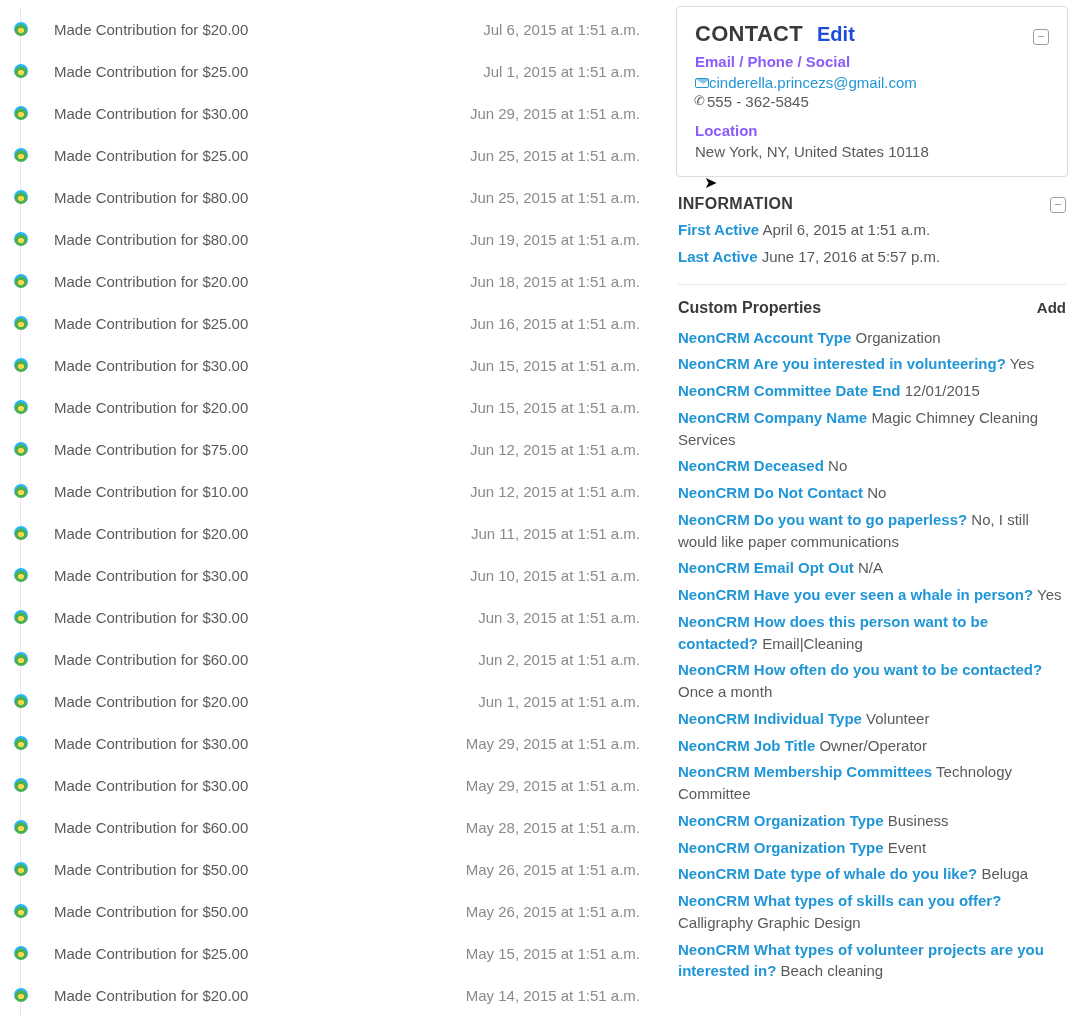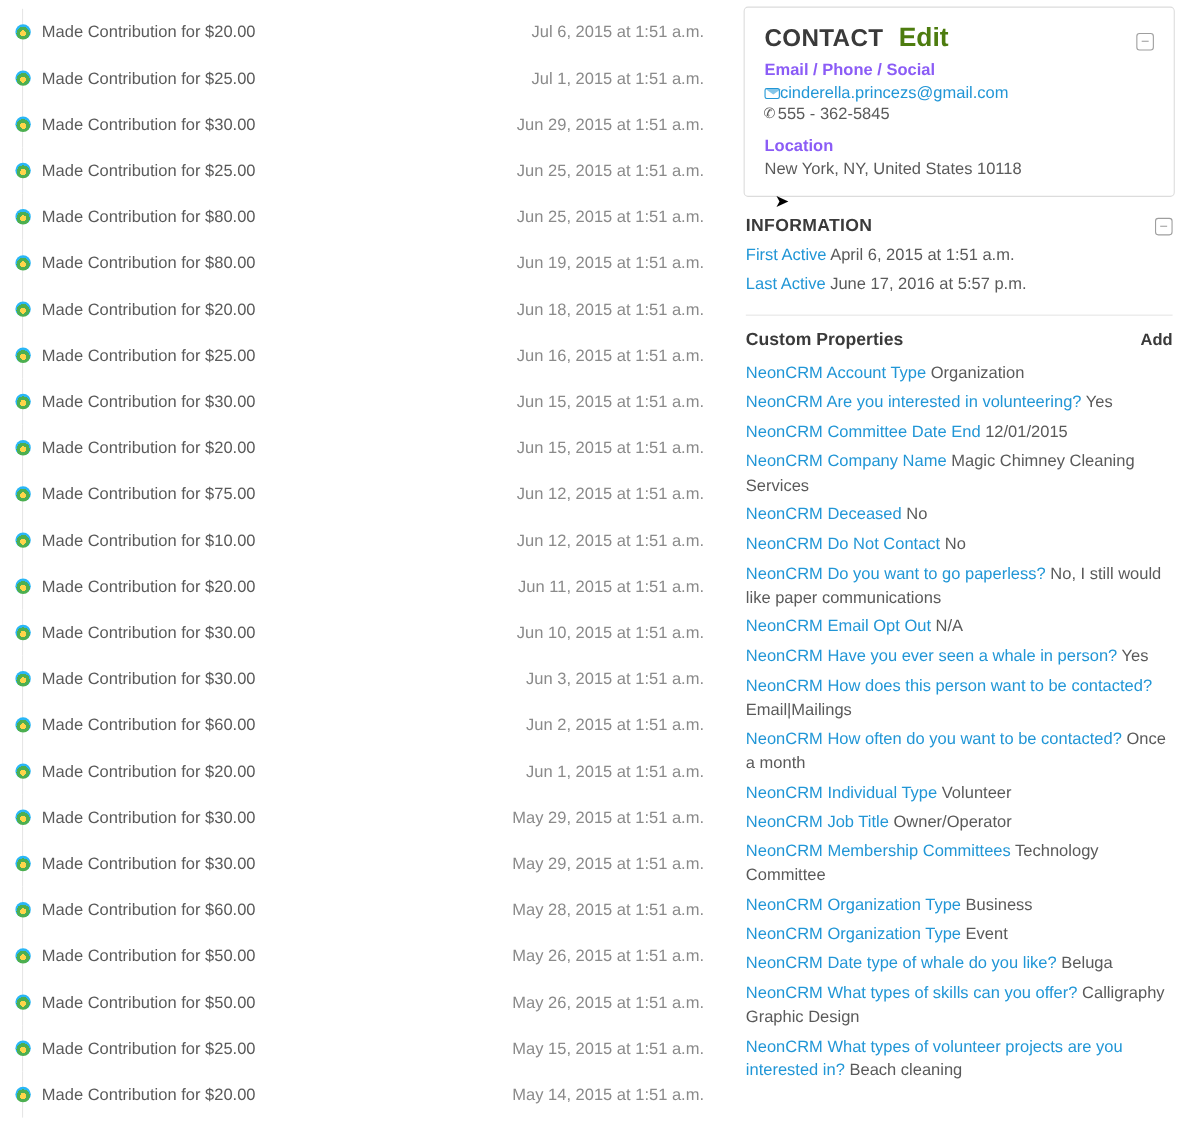--- a/index.html
+++ b/index.html
@@ -22,20 +22,21 @@
   width: 424px;
   padding: 6px 16px 20px 16px;
 }
 
 
 .activity-row {
   display: flex;
   align-items: center;
   height: 42px;
   position: relative;
+  gap: 16px;
 }
 .activity-icon {
   width: 14px; height: 14px;
   border-radius: 50%;
   background: radial-gradient(circle at 50% 60%, #ffd54a 0 25%, #4caf50 25% 55%, #29b6f6 55% 100%);
   margin-right: 10px;
   flex-shrink: 0;
   position: relative;
   z-index: 1;
 }
@@ -68,23 +69,23 @@
   align-items: baseline;
   margin-bottom: 6px;
 }
 .panel-title {
   font-size: 22px;
   font-weight: 700;
   color: #3a3a3a;
   letter-spacing: 0.3px;
 }
 .edit-link {
-  font-size: 24px;
+  font-size: 20px;
   font-weight: 600;
-  color: #4d7c0f;
+  color: #1d4ed8;
   margin-left: 14px;
   cursor: pointer;
 }
 .collapse-btn {
   margin-left: auto;
   width: 16px; height: 16px;
   border: 1.2px solid #9e9e9e;
   border-radius: 3px;
   display: flex; align-items: center; justify-content: center;
   color: #9e9e9e;
@@ -131,21 +132,21 @@
   font-size: 13px;
   color: #5a5a5a;
   position: absolute;
   left: -1px; top: -3px;
 }
 .email-text { color: #2196d6; }
 
 .info-block { border: none; padding-left: 0; padding-right: 0; }
 .info-block .panel-title { font-size: 16px; }
 .kvrow { margin-bottom: 5px; line-height: 1.45; }
-.klabel { color: #2196d6; font-weight: 400; }
+.klabel { color: #2196d6; font-weight: 700; }
 .kvalue { color: #5a5a5a; }
 .hr { border: none; border-top: 1px solid #e6e6e6; margin: 16px 0 14px 0; }
 .custom-head {
   display: flex;
   align-items: baseline;
   margin-bottom: 10px;
 }
 .custom-title { font-weight: 700; color: #3a3a3a; font-size: 16px; }
 .add-link { margin-left: auto; font-weight: 700; color: #3a3a3a; cursor: pointer; }
 .cursor {
@@ -349,21 +350,21 @@
       <div id="custom-props">
           <div class="kvrow"><span class="klabel">NeonCRM Account Type</span> <span class="kvalue">Organization</span></div>
           <div class="kvrow"><span class="klabel">NeonCRM Are you interested in volunteering?</span> <span class="kvalue">Yes</span></div>
           <div class="kvrow"><span class="klabel">NeonCRM Committee Date End</span> <span class="kvalue">12/01/2015</span></div>
           <div class="kvrow"><span class="klabel">NeonCRM Company Name</span> <span class="kvalue">Magic Chimney Cleaning Services</span></div>
           <div class="kvrow"><span class="klabel">NeonCRM Deceased</span> <span class="kvalue">No</span></div>
           <div class="kvrow"><span class="klabel">NeonCRM Do Not Contact</span> <span class="kvalue">No</span></div>
           <div class="kvrow"><span class="klabel">NeonCRM Do you want to go paperless?</span> <span class="kvalue">No, I still would like paper communications</span></div>
           <div class="kvrow"><span class="klabel">NeonCRM Email Opt Out</span> <span class="kvalue">N/A</span></div>
           <div class="kvrow"><span class="klabel">NeonCRM Have you ever seen a whale in person?</span> <span class="kvalue">Yes</span></div>
-          <div class="kvrow"><span class="klabel">NeonCRM How does this person want to be contacted?</span> <span class="kvalue">Email|Mailings</span></div>
+          <div class="kvrow"><span class="klabel">NeonCRM How does this person want to be contacted?</span> <span class="kvalue">Email|Cleaning</span></div>
           <div class="kvrow"><span class="klabel">NeonCRM How often do you want to be contacted?</span> <span class="kvalue">Once a month</span></div>
           <div class="kvrow"><span class="klabel">NeonCRM Individual Type</span> <span class="kvalue">Volunteer</span></div>
           <div class="kvrow"><span class="klabel">NeonCRM Job Title</span> <span class="kvalue">Owner/Operator</span></div>
           <div class="kvrow"><span class="klabel">NeonCRM Membership Committees</span> <span class="kvalue">Technology Committee</span></div>
           <div class="kvrow"><span class="klabel">NeonCRM Organization Type</span> <span class="kvalue">Business</span></div>
           <div class="kvrow"><span class="klabel">NeonCRM Organization Type</span> <span class="kvalue">Event</span></div>
           <div class="kvrow"><span class="klabel">NeonCRM Date type of whale do you like?</span> <span class="kvalue">Beluga</span></div>
           <div class="kvrow"><span class="klabel">NeonCRM What types of skills can you offer?</span> <span class="kvalue">Calligraphy Graphic Design</span></div>
           <div class="kvrow"><span class="klabel">NeonCRM What types of volunteer projects are you interested in?</span> <span class="kvalue">Beach cleaning</span></div>
         </div>

